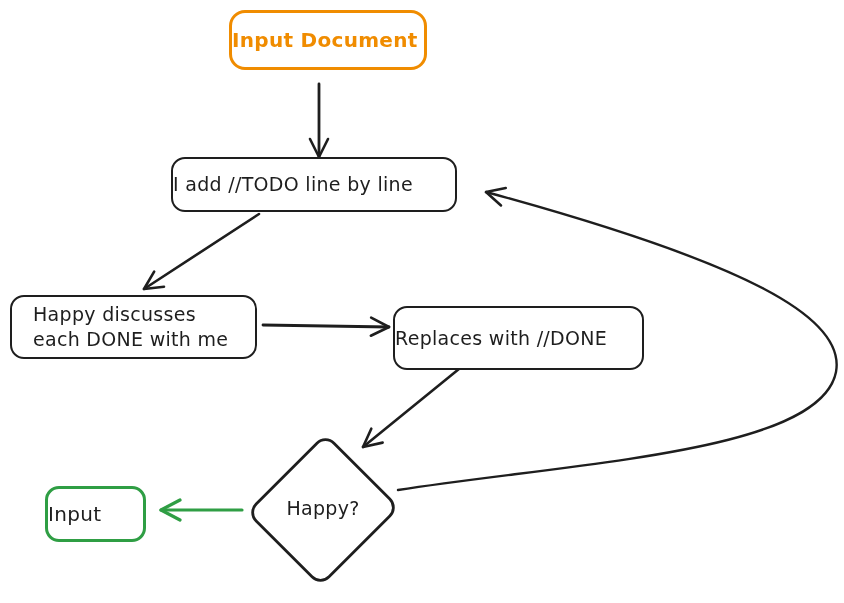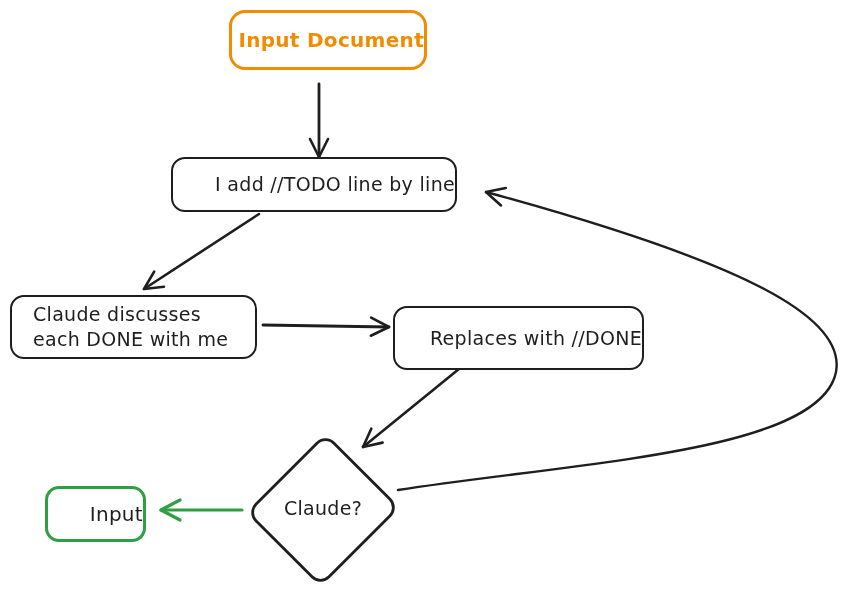--- a/index.html
+++ b/index.html
@@ -19,21 +19,21 @@
     position: absolute;
     inset: 0;
     z-index: 1;
   }
   .node {
     position: absolute;
     z-index: 2;
     box-sizing: border-box;
     display: flex;
     align-items: center;
-    justify-content: flex-end;
+    justify-content: flex-start;
     background: #ffffff;
     color: #1e1e1e;
     font-size: 19px;
     letter-spacing: 0.3px;
     line-height: 1.3;
     white-space: nowrap;
   }
   .node.rect {
     border: 2.6px solid #1e1e1e;
     border-radius: 14px;
@@ -107,27 +107,27 @@
 
   <div class="node input-document">
     <span>Input Document</span>
   </div>
 
   <div class="node rect add-todo">
     <span>I add //TODO line by line</span>
   </div>
 
   <div class="node rect claude-discusses">
-    <span>Claude discusses</span>
+    <span>Happy discusses</span>
     <span>each DONE with me</span>
   </div>
 
   <div class="node rect replaces-done">
     <span>Replaces with //DONE</span>
   </div>
 
   <div class="node done">
     <span>Input</span>
   </div>
 
-  <div class="label happy">Claude?</div>
+  <div class="label happy">Happy?</div>
 
 </div>
 
 </body></html>

